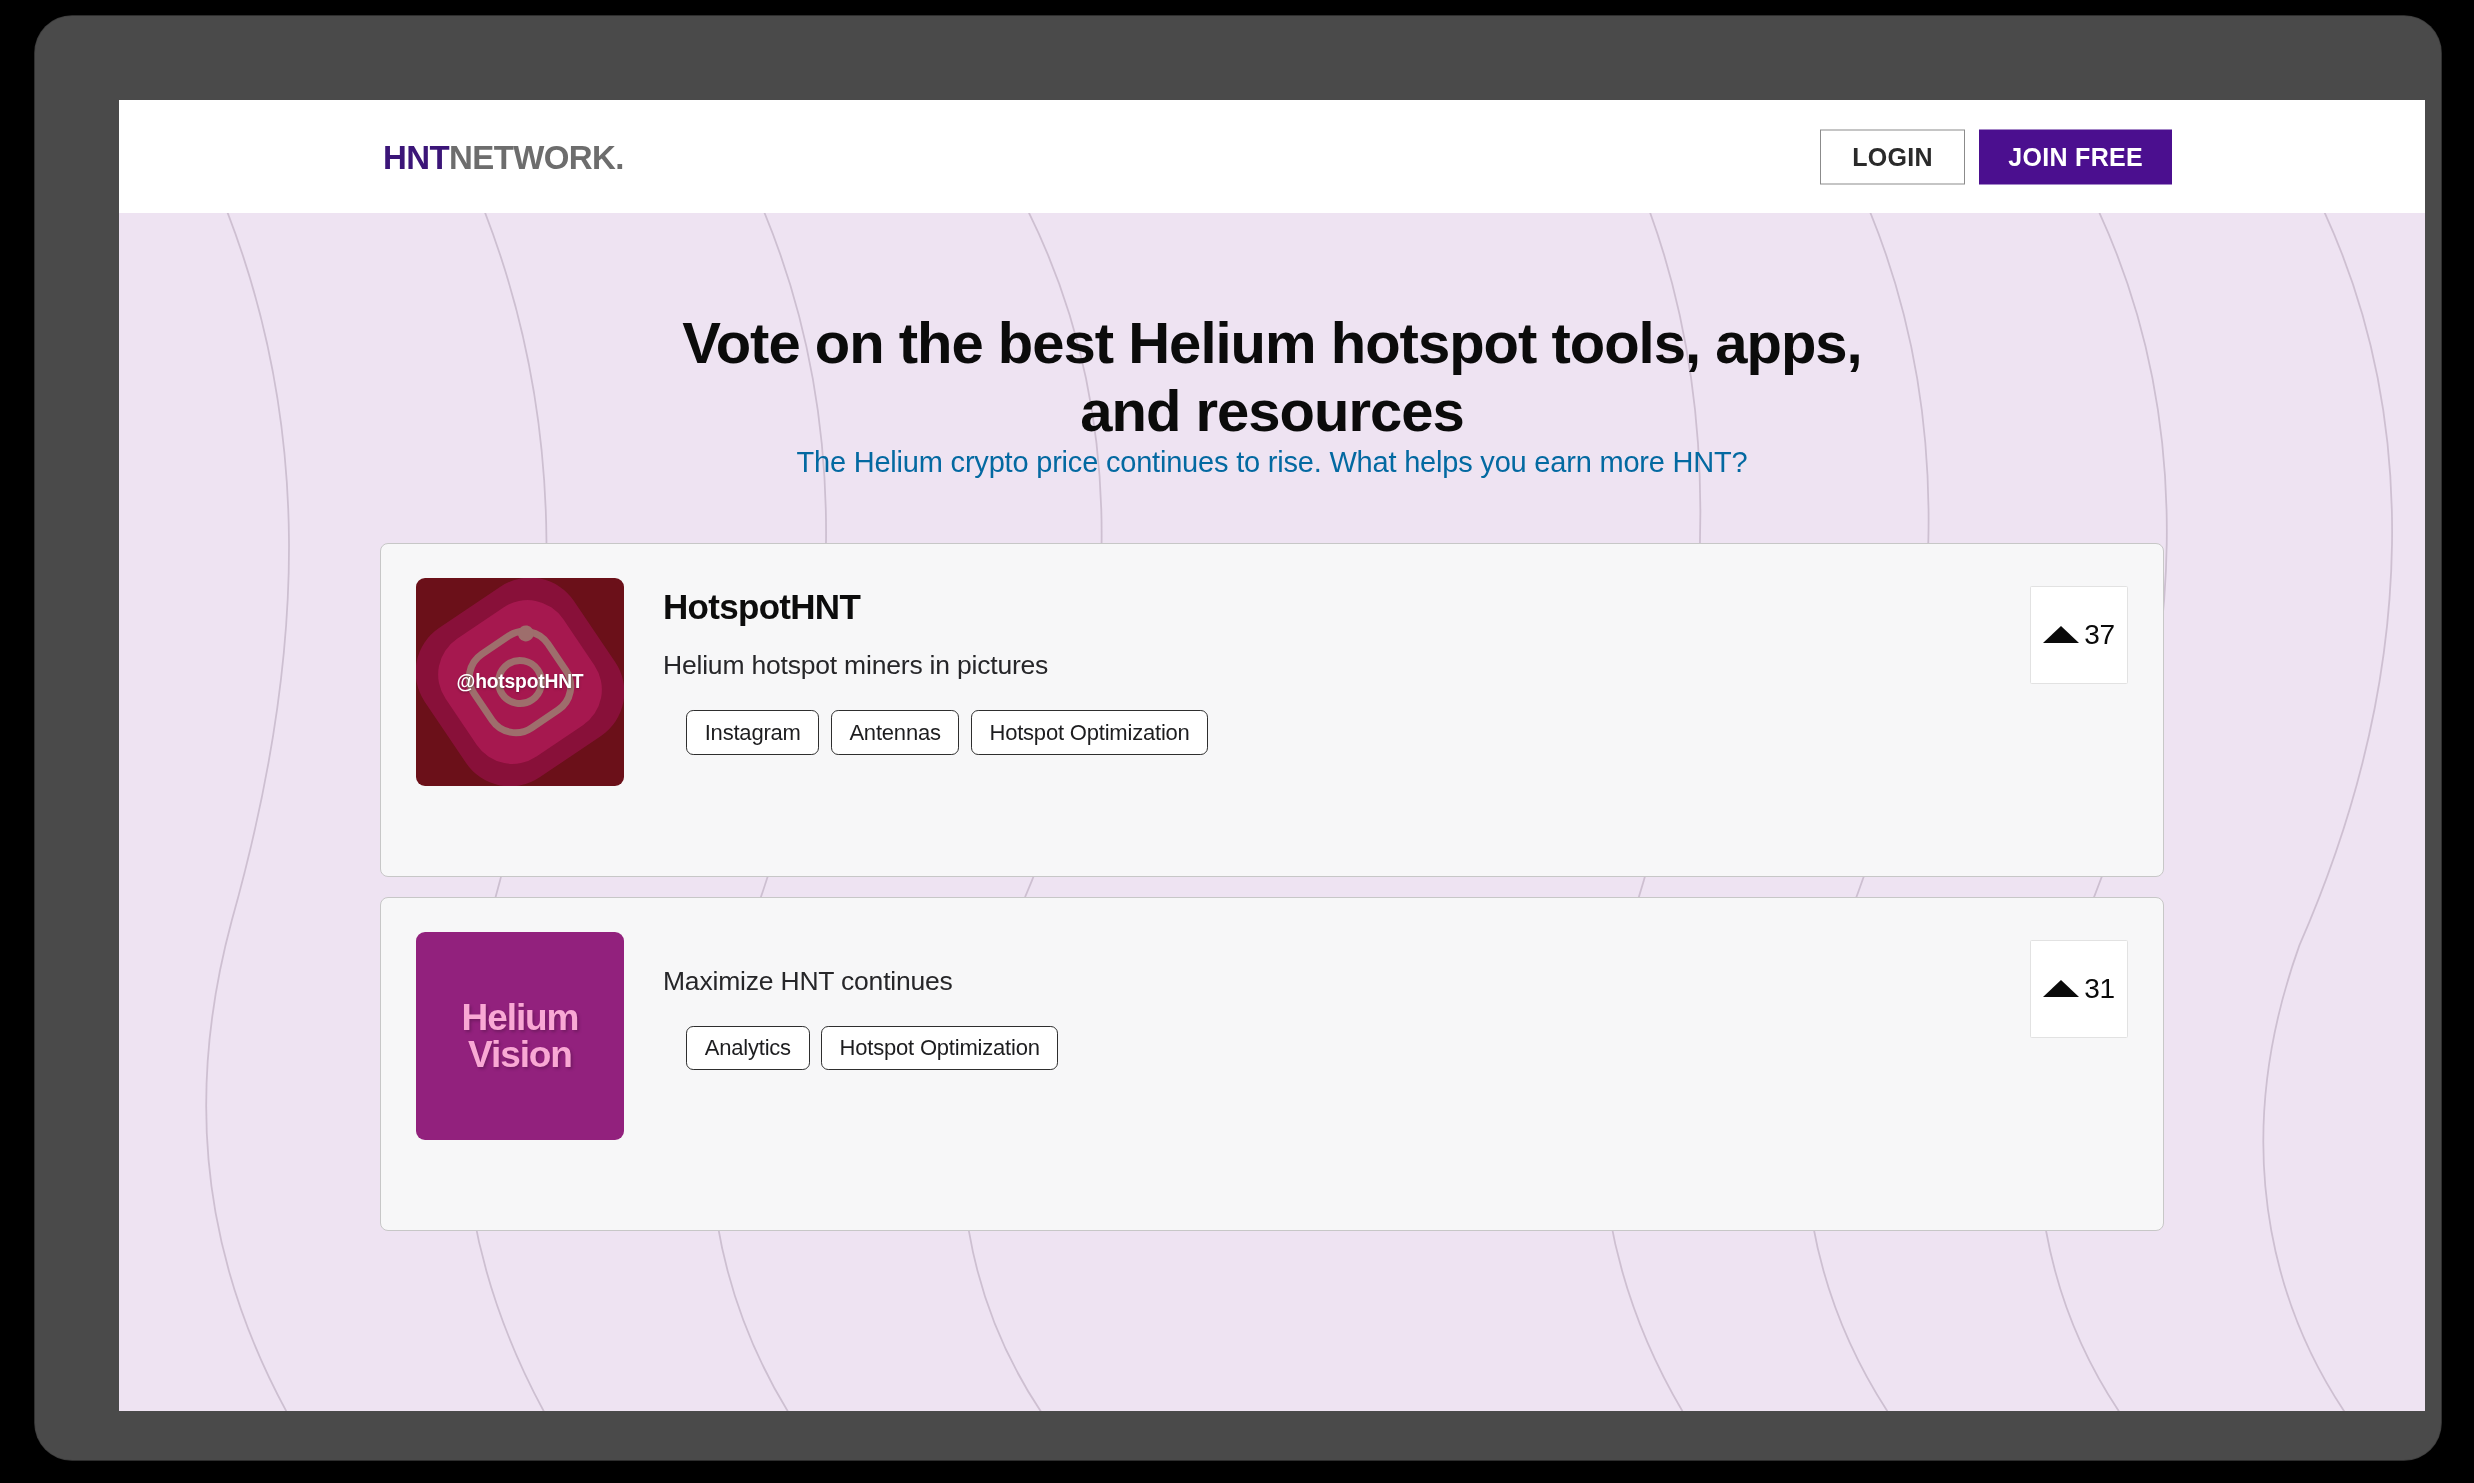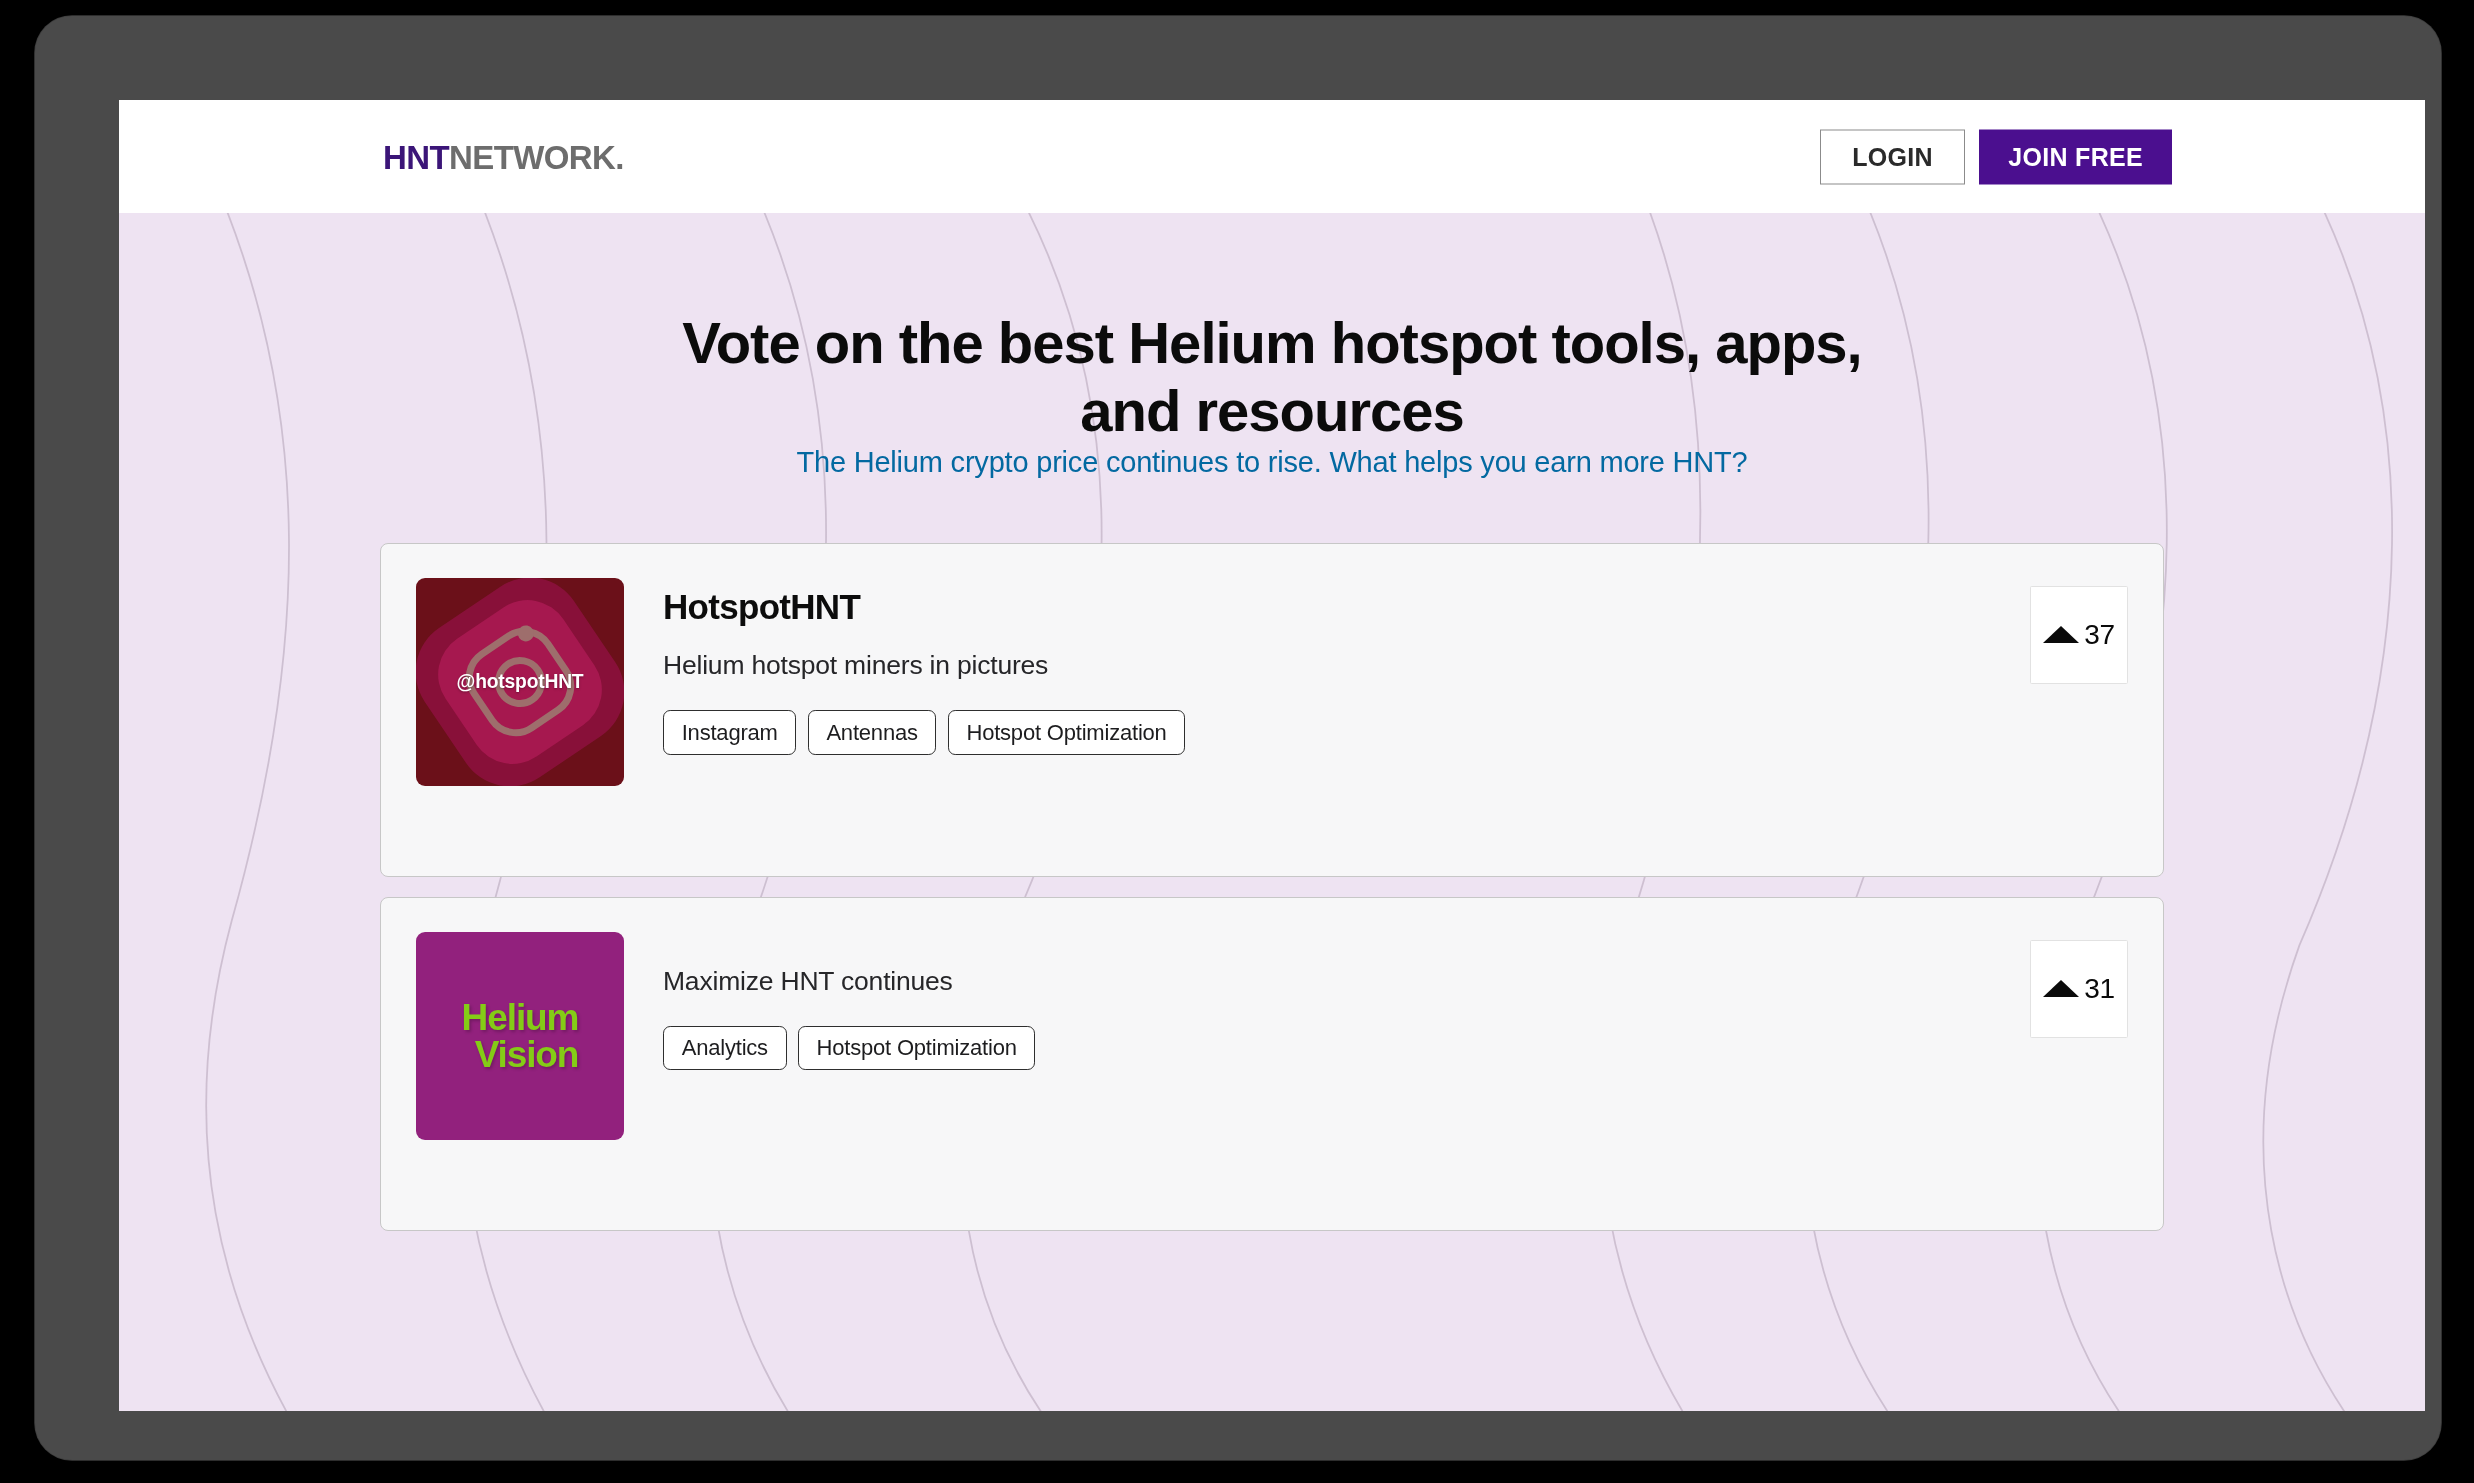--- a/index.html
+++ b/index.html
@@ -213,26 +213,26 @@
     color: #ffffff;
     font-size: 19.3px;
     font-weight: 700;
     letter-spacing: -0.2px;
     text-shadow: 0 0.8px 2.4px rgba(0,0,0,.35);
   }
 
   
   .thumb-heliumvision { background: #92217d; }
   .thumb-heliumvision .hv-wordmark {
-    color: #84cc16;
+    color: #f9a8d4;
     font-size: 37px;
     font-weight: 800;
     line-height: 1.0;
     letter-spacing: -1.1px;
-    text-align: right;
+    text-align: center;
     text-shadow: 1.6px 2.4px 3.2px rgba(0,0,0,.22);
   }
 
   .card-body {
     flex: 1 1 auto;
     padding-left: 39px;
     padding-top: 9.7px;
     min-width: 0;
   }
 
@@ -250,20 +250,21 @@
     font-weight: 400;
     color: #262629;
     letter-spacing: -0.2px;
   }
 
   .card-tags {
     margin-top: 29px;
     display: flex;
     flex-wrap: wrap;
     gap: 11.3px;
+    margin-left: 23px;
   }
 
   .tag-pill {
     background: #ffffff;
     border: 1.6px solid #2e2e2e;
     border-radius: 7.2px;
     padding: 8.8px 17.7px;
     font-size: 22px;
     color: #1d1d1f;
     line-height: 1.15;

